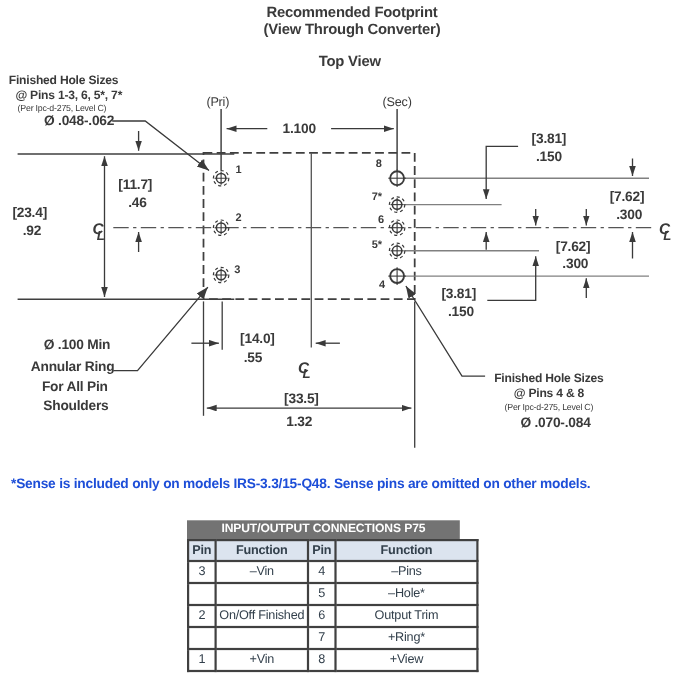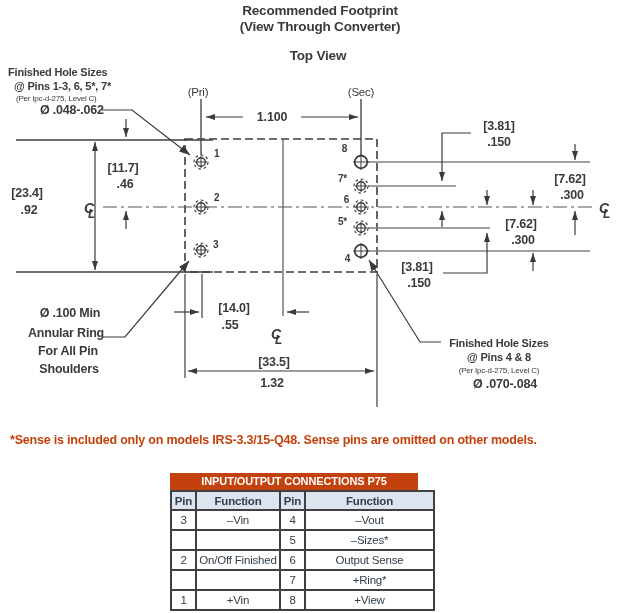--- a/index.html
+++ b/index.html
@@ -7,23 +7,23 @@
   .stage{position:relative;width:622px;height:613px;background:#fff;overflow:hidden;border-radius:13px;}
   svg text{fill:#3a3a3a;letter-spacing:-0.2px;}
   .t-title{font-size:13.5px;font-weight:600;}
   .t-label{font-size:11.5px;}
   .t-note{font-size:11px;font-weight:600;}
   .t-small{font-size:8px;}
   .t-dim{font-size:12.5px;font-weight:600;}
   .t-pin{font-size:10px;font-weight:600;}
   .t-cl{font-style:italic;font-weight:600;}
   .sense-note{position:absolute;left:10px;top:433px;width:608px;
-    font-size:12.5px;font-weight:600;color:#c2410c;letter-spacing:-0.2px;}
+    font-size:12.5px;font-weight:600;color:#1d4ed8;letter-spacing:-0.2px;}
   .conn-table-wrap{position:absolute;left:170px;top:473px;width:264px;}
-  .conn-title{width:248px;height:17px;background:#c2410c;color:#fff;
+  .conn-title{width:248px;height:17px;background:#737373;color:#fff;
     font-size:11px;font-weight:700;text-align:center;line-height:17px;letter-spacing:-0.1px;}
   table.conn{border-collapse:collapse;width:264px;table-layout:fixed;}
   table.conn td,table.conn th{border:2px solid #404040;text-align:center;
     font-size:11.5px;color:#33404c;padding:0;height:18px;letter-spacing:-0.2px;}
   table.conn th{background:#dce4ef;font-weight:700;height:17px;}
   col.c-pin{width:25px;} col.c-fn1{width:84px;} col.c-fn2{width:129px;}
 </style>
 </head>
 <body>
 
@@ -233,33 +233,33 @@
           <tr>
       <th>Pin</th>
       <th>Function</th>
       <th>Pin</th>
       <th>Function</th>
     </tr>
     <tr>
       <td>3</td>
       <td>–Vin</td>
       <td>4</td>
-      <td>–Vout</td>
+      <td>–Pins</td>
     </tr>
     <tr>
       <td></td>
       <td></td>
       <td>5</td>
-      <td>–Sizes*</td>
+      <td>–Hole*</td>
     </tr>
     <tr>
       <td>2</td>
       <td>On/Off Finished</td>
       <td>6</td>
-      <td>Output Sense</td>
+      <td>Output Trim</td>
     </tr>
     <tr>
       <td></td>
       <td></td>
       <td>7</td>
       <td>+Ring*</td>
     </tr>
     <tr>
       <td>1</td>
       <td>+Vin</td>

